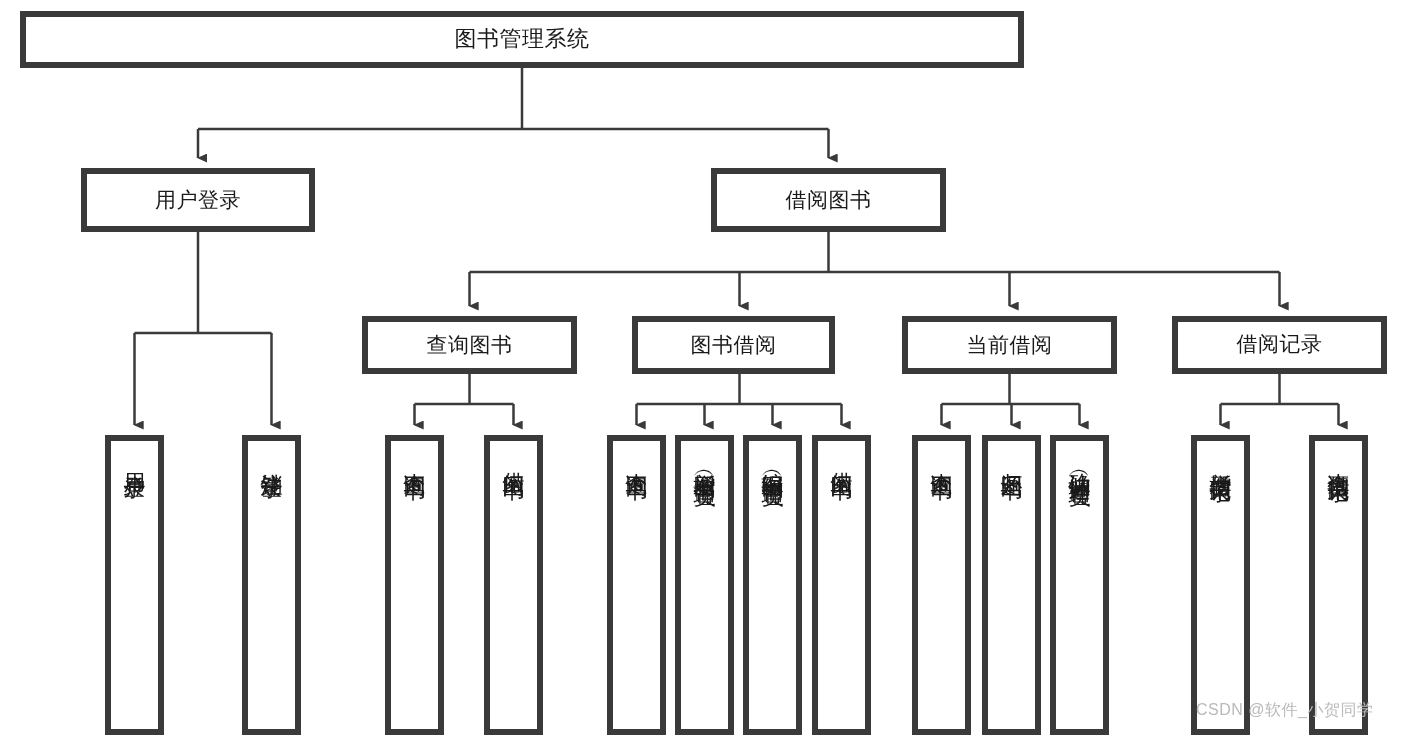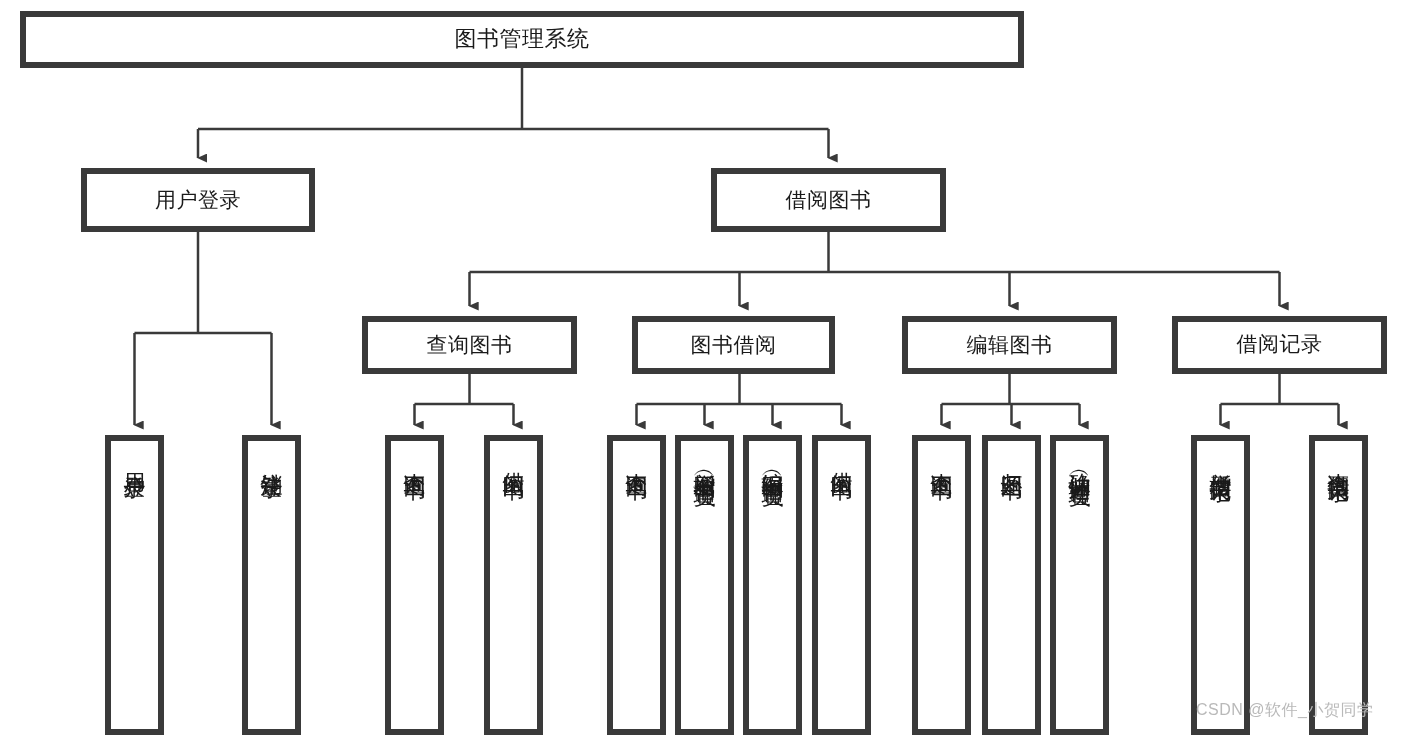--- a/index.html
+++ b/index.html
@@ -128,21 +128,21 @@
       <div class="node horizontal" style="left: 711px; top: 168px; width: 235px; height: 64px; border-color: rgb(58, 58, 58); background: rgb(255, 255, 255);">
         <span class="node-label" style="color: rgb(26, 26, 26);">借阅图书</span>
       </div>
       <div class="node horizontal" style="left: 362px; top: 316px; width: 215px; height: 58px; border-color: rgb(58, 58, 58); background: rgb(255, 255, 255);">
         <span class="node-label" style="color: rgb(26, 26, 26);">查询图书</span>
       </div>
       <div class="node horizontal" style="left: 632px; top: 316px; width: 203px; height: 58px; border-color: rgb(58, 58, 58); background: rgb(255, 255, 255);">
         <span class="node-label" style="color: rgb(26, 26, 26);">图书借阅</span>
       </div>
       <div class="node horizontal" style="left: 902px; top: 316px; width: 215px; height: 58px; border-color: rgb(58, 58, 58); background: rgb(255, 255, 255);">
-        <span class="node-label" style="color: rgb(26, 26, 26);">编辑图书</span>
+        <span class="node-label" style="color: rgb(26, 26, 26);">当前借阅</span>
       </div>
       <div class="node horizontal" style="left: 1172px; top: 316px; width: 215px; height: 58px; border-color: rgb(58, 58, 58); background: rgb(255, 255, 255); font-family: Liberation Serif, serif;">
         <span class="node-label" style="color: rgb(26, 26, 26);">借阅记录</span>
       </div>
       <div class="node vertical" style="left: 105px; top: 435px; width: 59px; height: 300px; border-color: rgb(58, 58, 58); background: rgb(255, 255, 255);">
         <span class="node-label" style="color: rgb(26, 26, 26);">用户登录</span>
       </div>
       <div class="node vertical" style="left: 242px; top: 435px; width: 59px; height: 300px; border-color: rgb(58, 58, 58); background: rgb(255, 255, 255);">
         <span class="node-label" style="color: rgb(26, 26, 26);">注销登录</span>
       </div>

